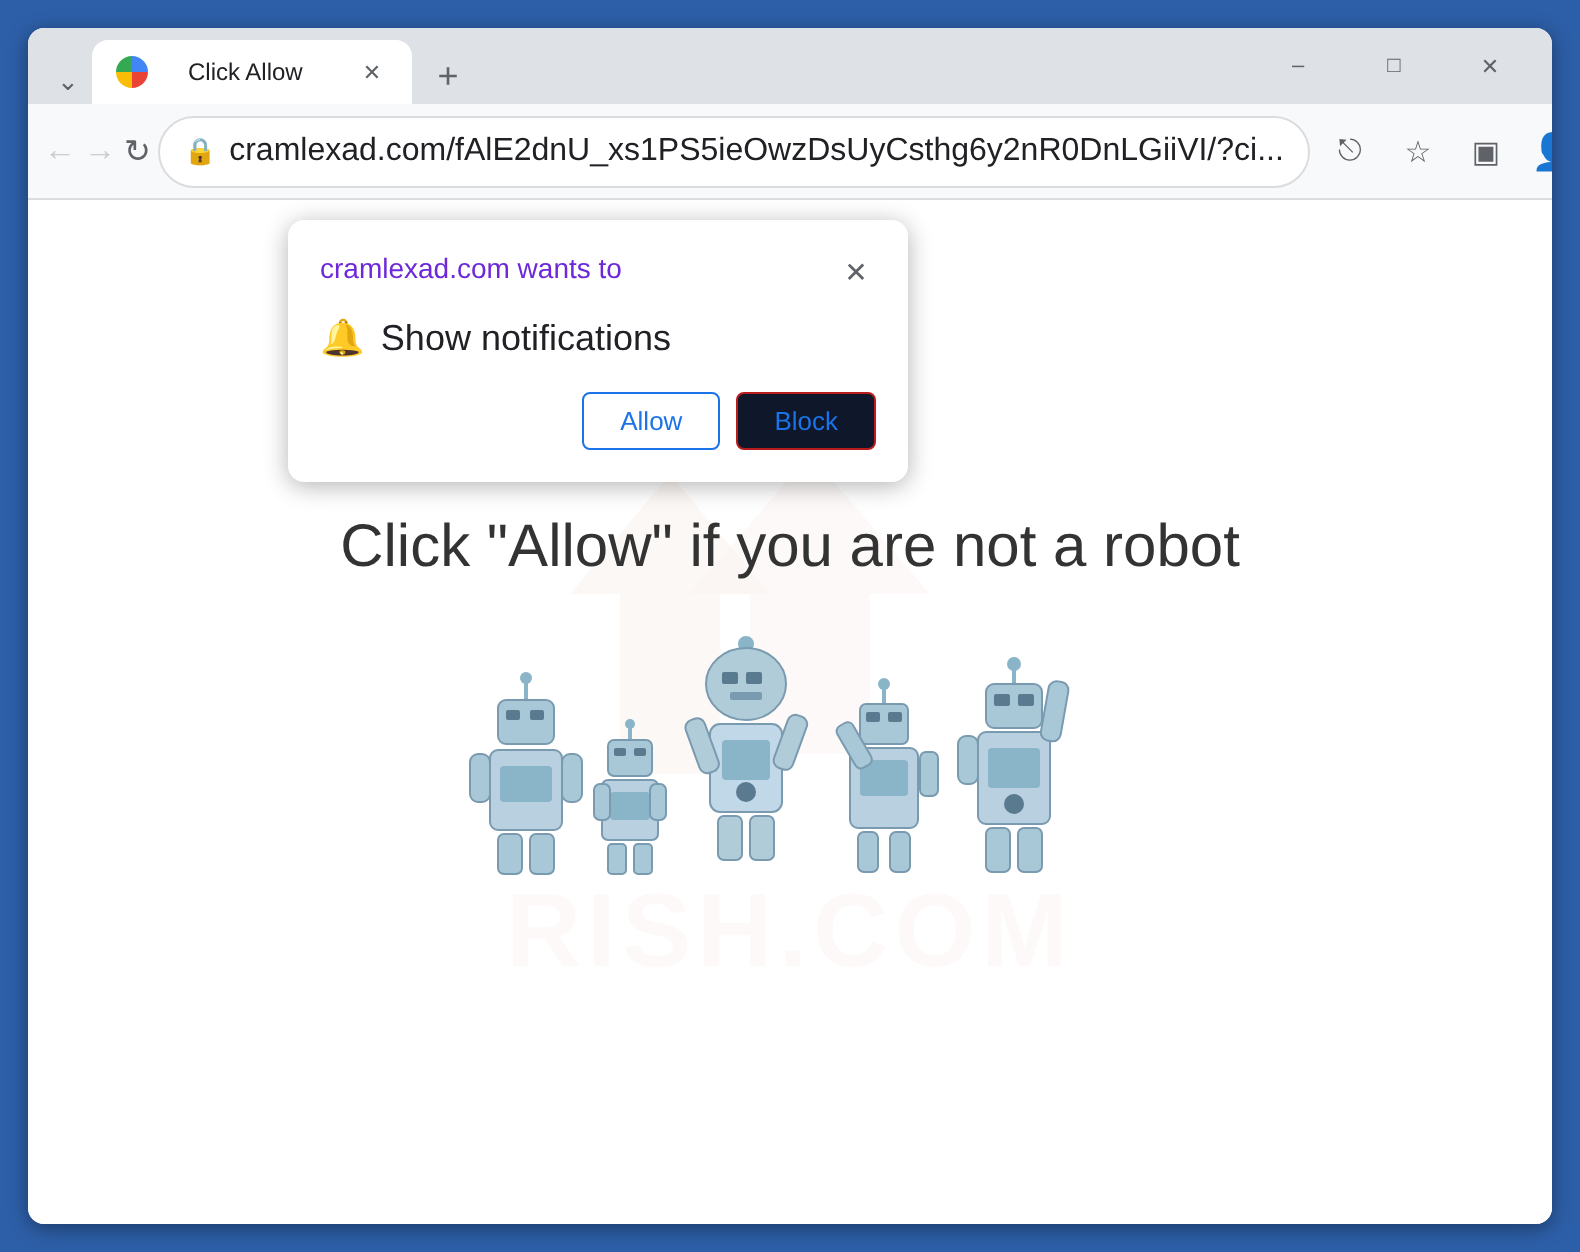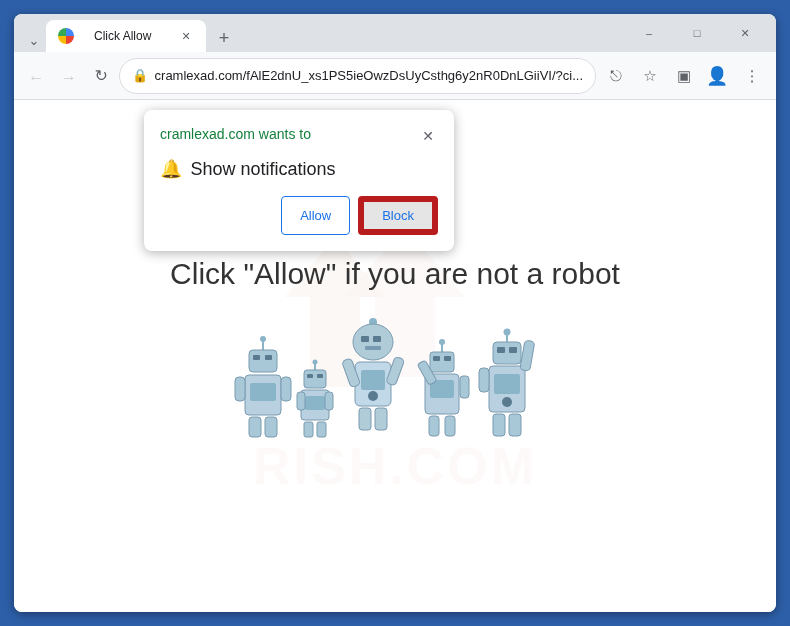--- a/index.html
+++ b/index.html
@@ -136,21 +136,21 @@
       padding: 0 12px;
       gap: 6px;
       border: 1px solid #dadce0;
       cursor: text;
     }
     .lock-icon {
       color: #5f6368;
       font-size: 13px;
     }
     .url-text {
-      font-size: 13px;
+      font-size: 16px;
       color: #202124;
       flex: 1;
       overflow: hidden;
       white-space: nowrap;
       text-overflow: ellipsis;
     }
     .toolbar-icons {
       display: flex;
       gap: 2px;
       align-items: center;
@@ -221,21 +221,21 @@
       z-index: 10;
     }
     .dialog-header {
       display: flex;
       justify-content: space-between;
       align-items: flex-start;
       margin-bottom: 12px;
     }
     .dialog-title {
       font-size: 14px;
-      color: #15803d;
+      color: #6d28d9;
     }
     .dialog-close {
       width: 20px;
       height: 20px;
       display: flex;
       align-items: center;
       justify-content: center;
       cursor: pointer;
       color: #5f6368;
       font-size: 14px;
@@ -265,23 +265,23 @@
       border: 1px solid #1a73e8;
       border-radius: 4px;
       background: white;
       color: #1a73e8;
       font-size: 13px;
       cursor: pointer;
       font-family: inherit;
     }
     .btn-block {
       padding: 6px 18px;
-      border: 6px solid #b91c1c;
+      border: 1px solid #b91c1c;
       border-radius: 4px;
-      background: #e5e5e5;
+      background: #0f172a;
       color: #1a73e8;
       font-size: 13px;
       cursor: pointer;
       font-family: inherit;
     }
   </style>
 </head>
 <body>
 
 <div class="browser-window">

